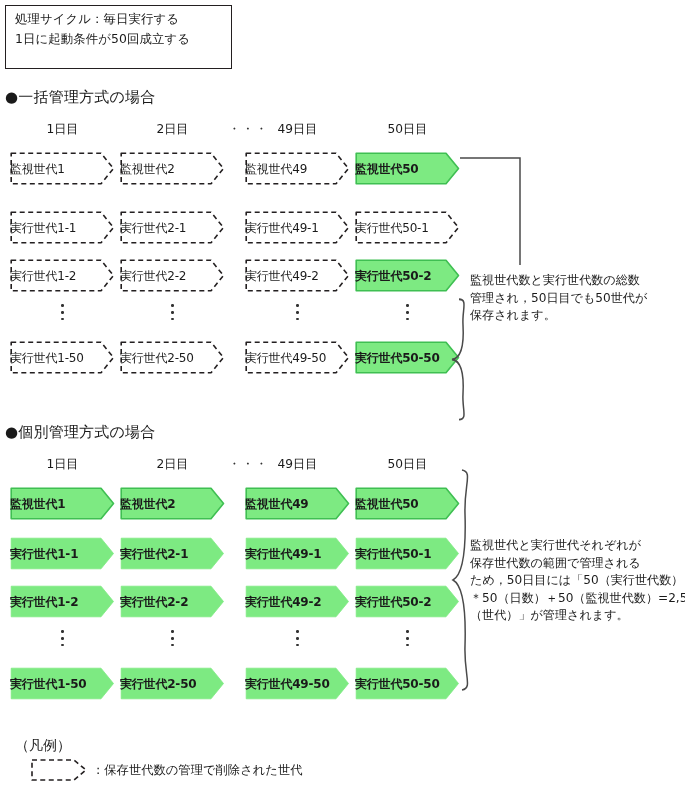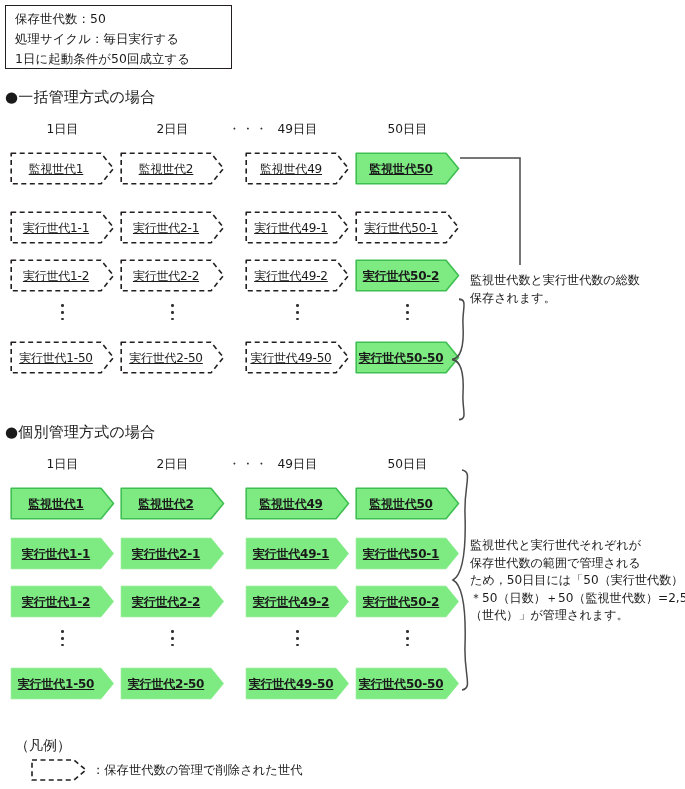--- a/index.html
+++ b/index.html
@@ -56,26 +56,24 @@
   .cell{
     width:105px;height:33px;
     display:flex;align-items:center;justify-content:flex-start;
     box-sizing:border-box;
   }
   .cell .label{
     font-size:12px;
     font-weight:700;
     white-space:nowrap;
     width:92px;
-    text-align:center;
     position:relative;
     z-index:2;
     letter-spacing:-0.2px;
     line-height:1;
-    text-decoration:underline;
   }
   .cell .label.lbl-norm{font-weight:400;}
   .cell svg{position:absolute;left:0;top:0;}
 
   
   .dots-v{
     width:105px;
     text-align:center;
     font-size:13px;
     line-height:1;
@@ -102,21 +100,20 @@
   #legend-title{font-size:14px;}
   #legend-text{font-size:12.3px;white-space:nowrap;}
 
   svg{display:block;overflow:visible;}
 </style>
 </head>
 <body>
 
 <div class="abs" id="info-box">
   <div class="pad"></div>
-  <div class="line">保存世代数：50</div>
   <div class="line">処理サイクル：毎日実行する</div>
   <div class="line">1日に起動条件が50回成立する</div>
 </div>
 
 <div class="abs sec-head" style="left:5px;top:88px;">●一括管理方式の場合</div>
 
 <div class="abs day-label" style="left:10px;top:121px;">1日目</div>
 <div class="abs day-label" style="left:120px;top:121px;">2日目</div>
 <div class="abs dots-h" style="left:228px;top:121px;">・・・</div>
 <div class="abs day-label" style="left:245px;top:121px;">49日目</div>
@@ -247,20 +244,21 @@
 
   <path d="M19,126
            C28,126 22,134 23,146
            C24,160 22,172 12,173
            C22,174 24,186 23,200
            C22,212 28,220 19,220" transform="translate(0,-2) scale(1,1.28)" fill="none" stroke="#4a4a4a" stroke-width="1.5"></path>
 </svg>
 
 <div class="abs" id="s1-note" style="left:470px;top:272px;">
     <div class="note">監視世代数と実行世代数の総数</div>
+    <div class="note">管理され，50日目でも50世代が</div>
     <div class="note">保存されます。</div>
   </div>
 
 <div class="abs sec-head" style="left:5px;top:423px;">●個別管理方式の場合</div>
 
 <div class="abs day-label" style="left:10px;top:456px;">1日目</div>
 <div class="abs day-label" style="left:120px;top:456px;">2日目</div>
 <div class="abs dots-h" style="left:228px;top:456px;">・・・</div>
 <div class="abs day-label" style="left:245px;top:456px;">49日目</div>
 <div class="abs day-label" style="left:355px;top:456px;">50日目</div>

